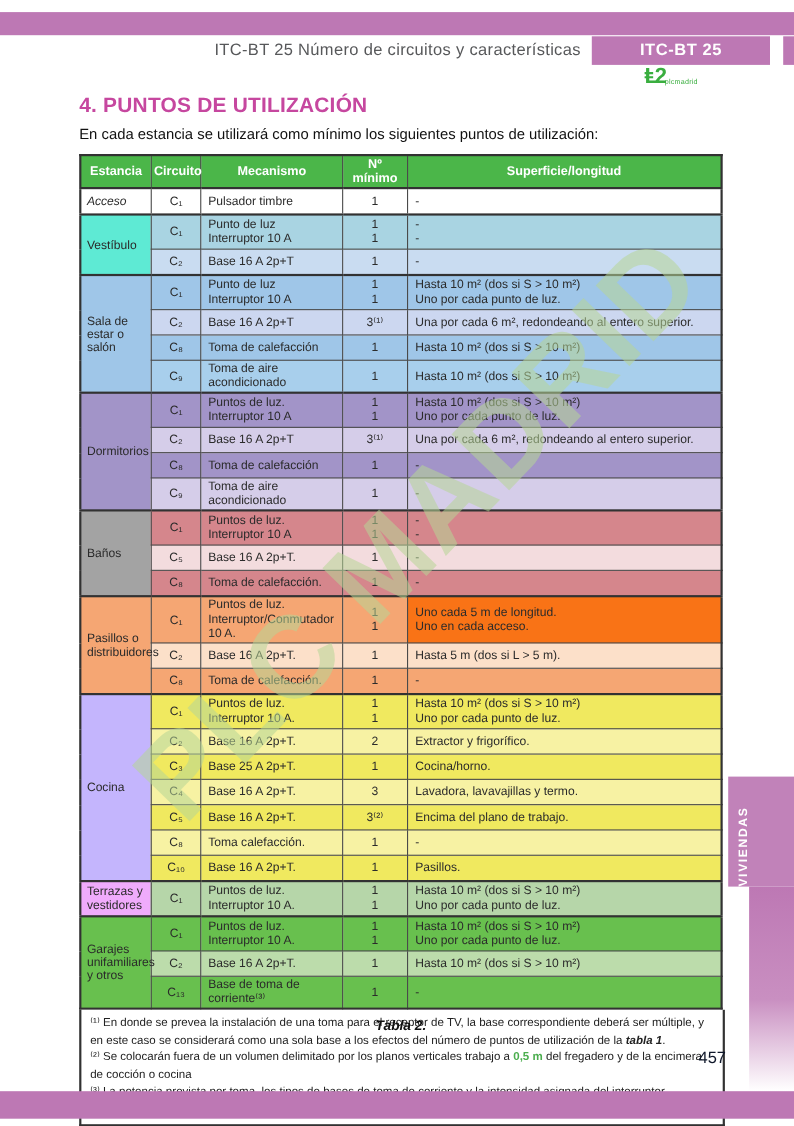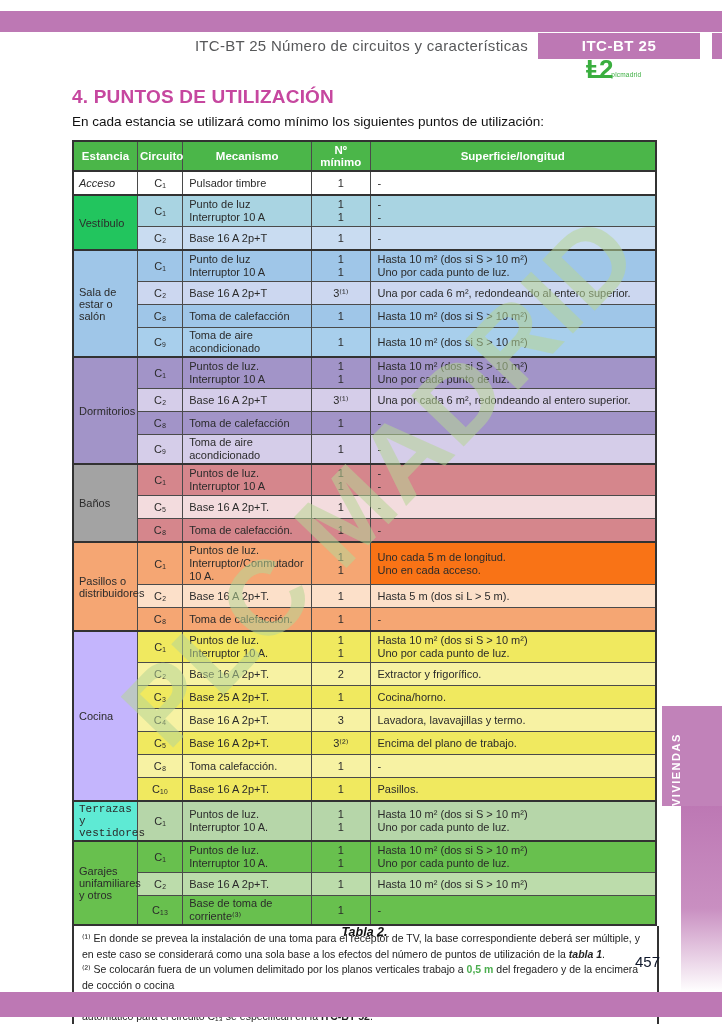--- a/index.html
+++ b/index.html
@@ -6,21 +6,21 @@
   body{width:722px;height:1024px;position:relative;background:#fff;
        font-family:"Liberation Sans","DejaVu Sans",sans-serif;color:#2b2b2b;overflow:hidden;}
   .abs{position:absolute;}
   
   #top-bar{top:11px;left:0;width:722px;height:21px;background:#bd78b4;}
   #breadcrumb{top:37px;right:194px;font-size:15px;color:#57585a;letter-spacing:.3px;white-space:nowrap;}
   #badge{top:33px;left:538px;width:162px;height:26px;background:#bd78b4;color:#fff;
          font-weight:bold;font-size:15px;text-align:center;line-height:26px;letter-spacing:.5px;}
   #corner-sq{top:33px;left:712px;width:10px;height:26px;background:#bd78b4;}
   #logo{top:60px;left:586px;display:flex;align-items:flex-end;gap:1px;color:#3aae3f;}
-  #logo .mark{font-weight:bold;font-size:26px;line-height:18px;letter-spacing:-3px;}
+  #logo .mark{font-weight:bold;font-size:20px;line-height:18px;letter-spacing:-3px;}
   #logo .word{font-size:6.5px;letter-spacing:.2px;}
   
   #page-title{top:86px;left:72px;font-size:19px;font-weight:bold;color:#c6479f;letter-spacing:.2px;}
   #intro{top:114px;left:72px;font-size:13.5px;color:#111;}
   
   #table-wrap{top:140px;left:72px;width:588px;}
   table{border-collapse:collapse;width:585px;table-layout:fixed;}
   th,td{border:1px solid #4a4a4a;font-size:11px;padding:1px 4px;vertical-align:middle;}
   table{border:2px solid #323232;}
   th{background:#4bb649;color:#fff;font-weight:bold;font-size:11.5px;height:19px;padding:2px;}
@@ -93,21 +93,21 @@
             <div class="ln">Pulsador timbre</div>
           </td>
           <td class="min" style="background: rgb(255, 255, 255);">
             <div class="ln">1</div>
           </td>
           <td class="sup" style="background: rgb(255, 255, 255);">
             <div class="ln">-</div>
           </td>
         </tr>
         <tr class="sec-start h2">
-          <td class="estancia" rowspan="2" style="background: #22c55e;">Vestíbulo</td>
+          <td class="estancia" rowspan="2" style="background: #5eead4;">Vestíbulo</td>
           <td class="circ" style="background: rgb(169, 212, 226);">C₁</td>
           <td class="mech" style="background: rgb(169, 212, 226);">
             <div class="ln">Punto de luz</div>
             <div class="ln">Interruptor 10 A</div>
           </td>
           <td class="min" style="background: rgb(169, 212, 226);">
             <div class="ln">1</div>
             <div class="ln">1</div>
           </td>
           <td class="sup" style="background: rgb(169, 212, 226);">
@@ -393,21 +393,21 @@
             <div class="ln">Base 16 A 2p+T.</div>
           </td>
           <td class="min" style="background: rgb(240, 233, 95);">
             <div class="ln">1</div>
           </td>
           <td class="sup" style="background: rgb(240, 233, 95);">
             <div class="ln">Pasillos.</div>
           </td>
         </tr>
         <tr class="sec-start h2">
-          <td class="estancia" rowspan="1" style="background: #5eead4; font-family: Liberation Mono, monospace;">Terrazas y vestidores</td>
+          <td class="estancia" rowspan="1" style="background: #f0abfc;">Terrazas y vestidores</td>
           <td class="circ" style="background: rgb(182, 214, 169);">C₁</td>
           <td class="mech" style="background: rgb(182, 214, 169);">
             <div class="ln">Puntos de luz.</div>
             <div class="ln">Interruptor 10 A.</div>
           </td>
           <td class="min" style="background: rgb(182, 214, 169);">
             <div class="ln">1</div>
             <div class="ln">1</div>
           </td>
           <td class="sup" style="background: rgb(182, 214, 169);">

